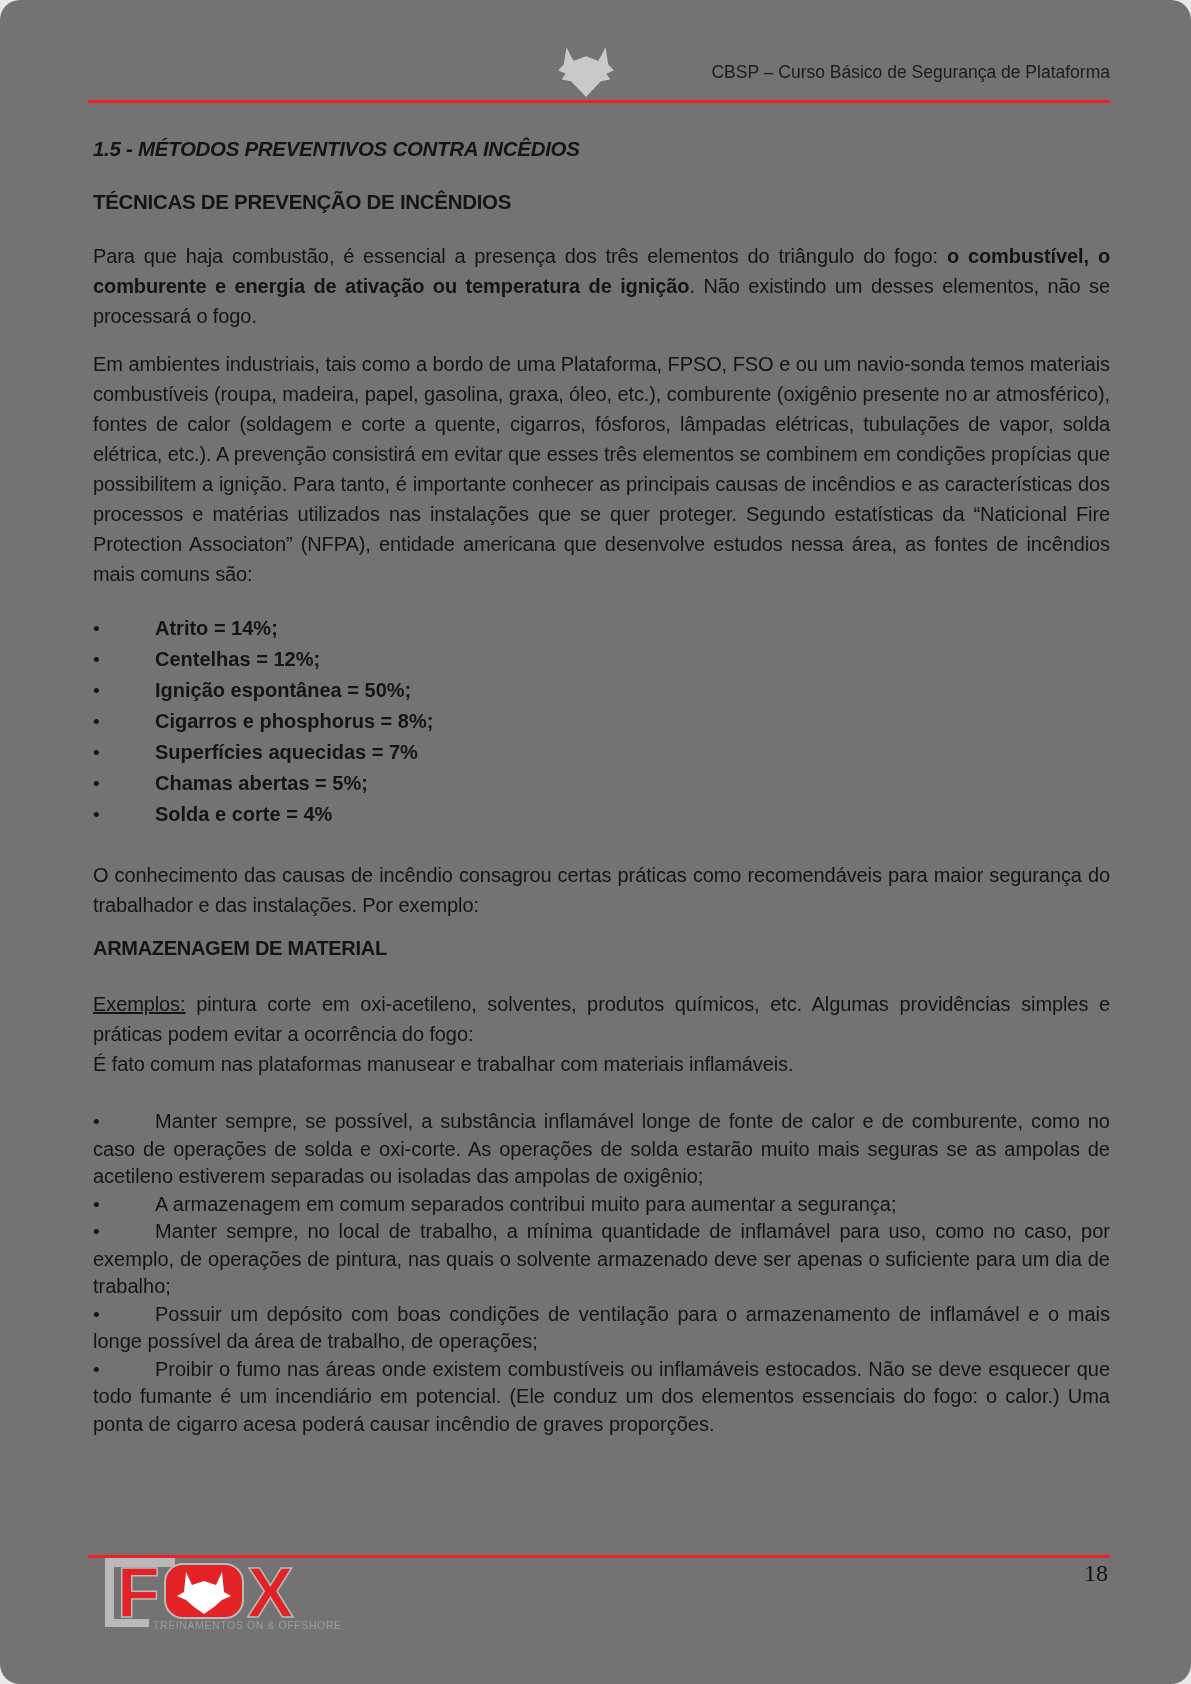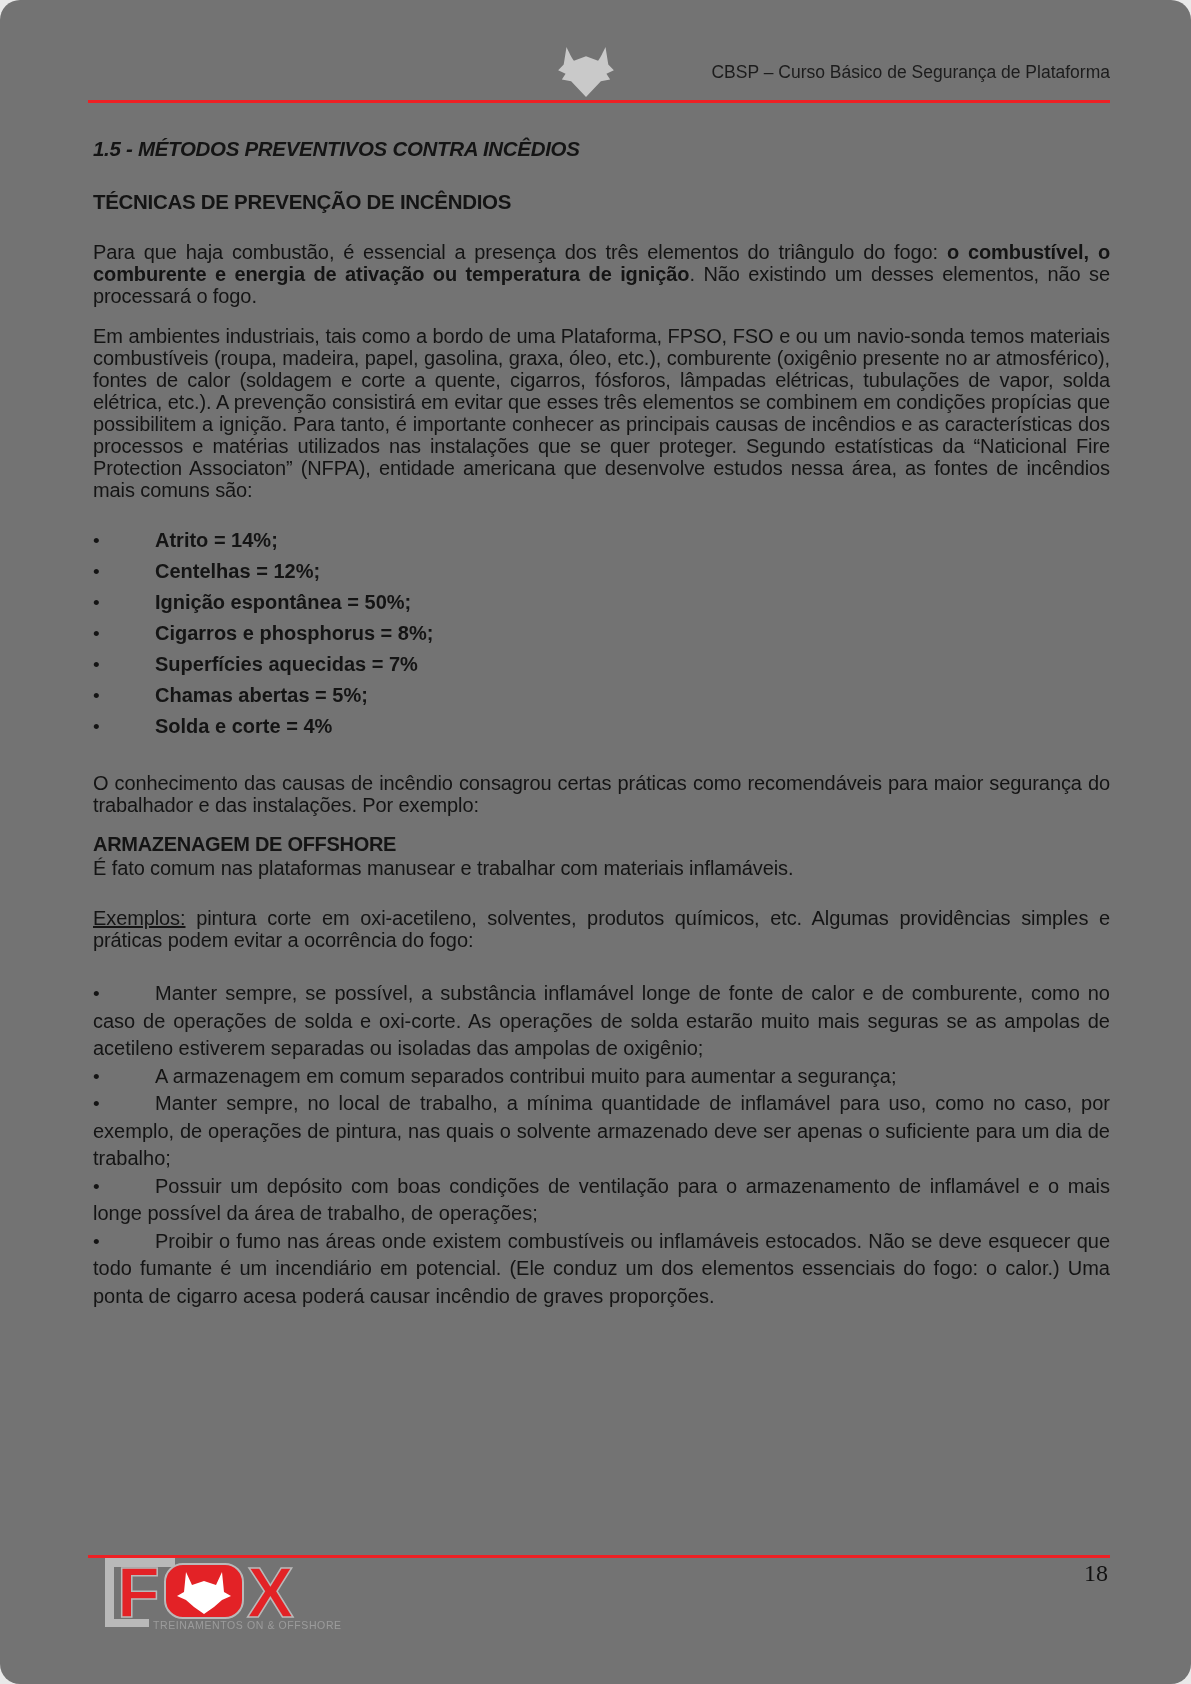--- a/index.html
+++ b/index.html
@@ -12,21 +12,21 @@
   .watermark { position:absolute; left:558px; top:46px; width:56px; height:52px; }
   .header-label { position:absolute; top:62px; right:81px; font-size:17.5px; color:#1c1c1c; }
   .rule { position:absolute; left:88px; width:1022px; height:3px; background:#ed2024; }
   .rule-top { top:100px; }
   .rule-bottom { top:1555px; }
   
   .content { position:absolute; top:136px; left:93px; width:1017px; }
   .h1 { margin:0; font-size:20.5px; font-weight:bold; letter-spacing:-0.3px; line-height:26px;font-style:italic; }
   .h2 { margin:27px 0 0 0; font-size:20.5px; font-weight:bold; letter-spacing:-0.3px; line-height:26px; }
   .h3 { margin:15px 0 0 0; font-size:20px; font-weight:bold; letter-spacing:-0.3px; line-height:26px; }
-  .p  { margin:0; font-size:20px; line-height:22px; text-align:justify; letter-spacing:-0.1px; }
+  .p  { margin:0; font-size:20px; line-height:30px; text-align:justify; letter-spacing:-0.1px; }
   .p1 { margin-top:26px; }
   .p2 { margin-top:18px; }
   .p3 { margin-top:30px; }
   .p4 { margin-top:0; }
   .p5 { margin-top:28px; }
   .underline { text-decoration:underline; }
   .list { font-size:20px; }
   .causes { margin-top:24px; }
   .causes .li { line-height:30px; }
   .causes .li-text { font-weight:bold; }
@@ -77,24 +77,24 @@
         <div class="li">
         <span class="bullet">•</span><span class="li-text">Chamas abertas = 5%;</span>
       </div>
         <div class="li">
         <span class="bullet">•</span><span class="li-text">Solda e corte = 4%</span>
       </div>
       </div>
 
     <p class="p p3">O conhecimento das causas de incêndio consagrou certas práticas como recomendáveis para maior segurança do trabalhador e das instalações. Por exemplo:</p>
 
-    <p class="h3">ARMAZENAGEM DE OFFSHORE</p>
+    <p class="h3">ARMAZENAGEM DE MATERIAL</p>
+    <p class="p p5"><span class="underline">Exemplos:</span><span> pintura corte em oxi-acetileno, solventes, produtos químicos, etc. Algumas providências simples e práticas podem evitar a ocorrência do fogo:</span></p>
+
     <p class="p p4">É fato comum nas plataformas manusear e trabalhar com materiais inflamáveis.</p>
-
-    <p class="p p5"><span class="underline">Exemplos:</span><span> pintura corte em oxi-acetileno, solventes, produtos químicos, etc. Algumas providências simples e práticas podem evitar a ocorrência do fogo:</span></p>
 
     <div class="list practices">
         <div class="li">
         <span class="bullet">•</span><span class="li-text">Manter sempre, se possível, a substância inflamável longe de fonte de calor e de comburente, como no caso de operações de solda e oxi-corte. As operações de solda estarão muito mais seguras se as ampolas de acetileno estiverem separadas ou isoladas das ampolas de oxigênio;</span>
       </div>
         <div class="li">
         <span class="bullet">•</span><span class="li-text">A armazenagem em comum separados contribui muito para aumentar a segurança;</span>
       </div>
         <div class="li">
         <span class="bullet">•</span><span class="li-text">Manter sempre, no local de trabalho, a mínima quantidade de inflamável para uso, como no caso, por exemplo, de operações de pintura, nas quais o solvente armazenado deve ser apenas o suficiente para um dia de trabalho;</span>

